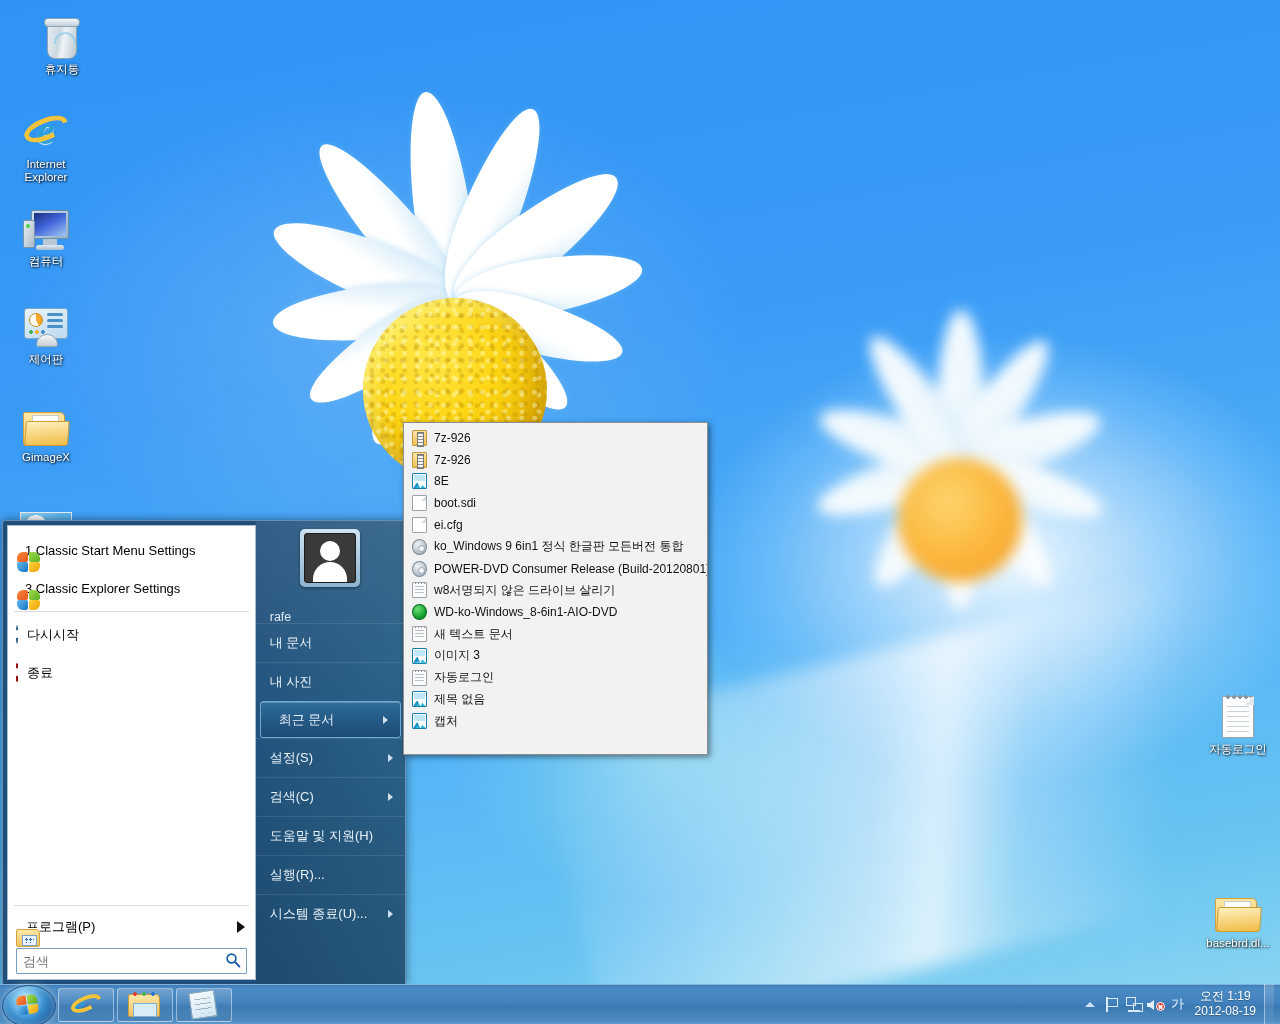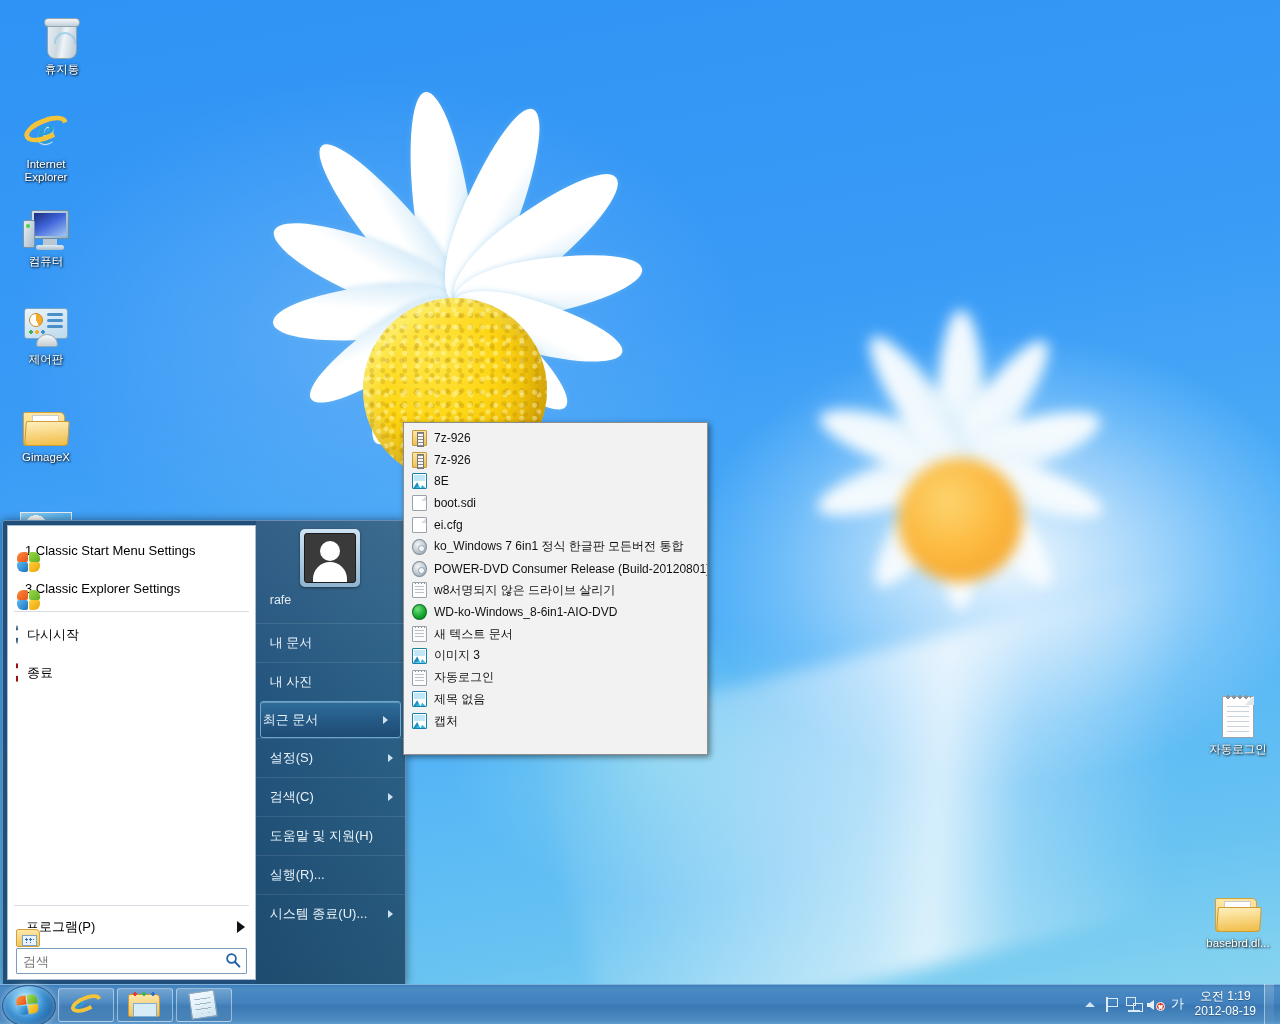--- a/index.html
+++ b/index.html
@@ -283,38 +283,38 @@
   }
   #avatar .inner{
     width:100%;height:100%;border-radius:3px;background:#3a3a3a;position:relative;overflow:hidden;
     border:1px solid #1b1b1b;
   }
   #avatar .head{position:absolute;left:50%;top:7px;transform:translateX(-50%);
     width:20px;height:20px;border-radius:50%;background:#fff;}
   #avatar .body{position:absolute;left:50%;bottom:-4px;transform:translateX(-50%);
     width:34px;height:24px;border-radius:17px 17px 0 0;background:#fff;}
   #sm-right .user {
-    color:#dfeaf3; font-size:12.5px; padding: 6px 0 0 14px; height: 36px;
+    color:#dfeaf3; font-size:12.5px; padding: 23px 0 0 14px; height: 36px;
     position: relative; z-index:1;
   }
   .sm-r-item{
     position:relative; z-index:1;
     height: 39px; display:flex; align-items:center;
     padding: 0 12px 0 14px; color:#e8f1f8; font-size:13px; cursor:default;
     border-top: 1px solid rgba(255,255,255,.10);
   }
   .sm-r-item:first-of-type{border-top:none;}
   .sm-r-item .carat{
     margin-left:auto; width:0;height:0;border-style:solid;border-width:4px 0 4px 5px;
     border-color:transparent transparent transparent #cfe0ee;
   }
   .sm-r-item.sel {
     background: linear-gradient(180deg,#2f6e9c 0%,#255a86 50%,#1d4b74 100%);
     border:1px solid #6ea7d0; border-radius:3px;
-    margin: 0 4px; padding-left:2px; height:37px;
+    margin: 0 4px; padding-left:18px; height:37px;
     box-shadow: inset 0 1px 0 rgba(255,255,255,.25);
   }
 
   
   #recent-menu {
     position: absolute; left: 403px; top: 422px; width: 305px; height: 333px;
     background: #f2f2f2;
     border: 1px solid #8d8d8d;
     box-shadow: 2px 2px 6px rgba(0,0,0,.45);
     padding: 4px 2px;
@@ -671,21 +671,21 @@
   <div class="rec-item">
       <span class="rec-ico ri-doc"></span>
       <span>boot.sdi</span>
     </div>
   <div class="rec-item">
       <span class="rec-ico ri-doc"></span>
       <span>ei.cfg</span>
     </div>
   <div class="rec-item">
       <span class="rec-ico ri-disc"></span>
-      <span>ko_Windows 7 6in1 정식 한글판 모든버전 통합</span>
+      <span>ko_Windows 9 6in1 정식 한글판 모든버전 통합</span>
     </div>
   <div class="rec-item">
       <span class="rec-ico ri-disc"></span>
       <span>POWER-DVD Consumer Release (Build-20120801)</span>
     </div>
   <div class="rec-item">
       <span class="rec-ico ri-txt"></span>
       <span>w8서명되지 않은 드라이브 살리기</span>
     </div>
   <div class="rec-item">

